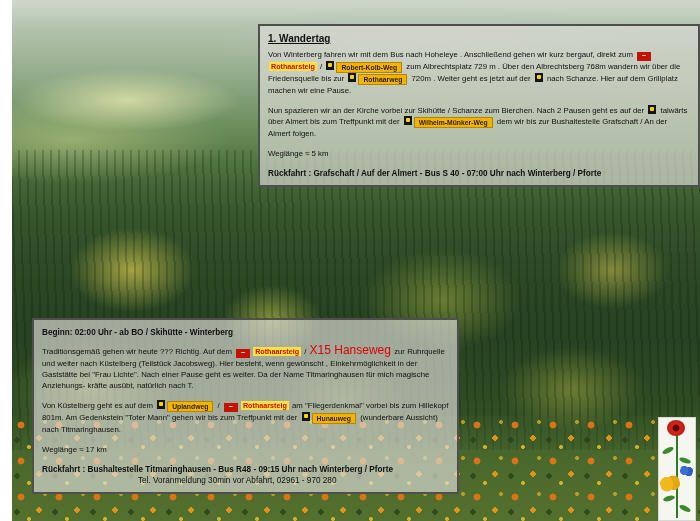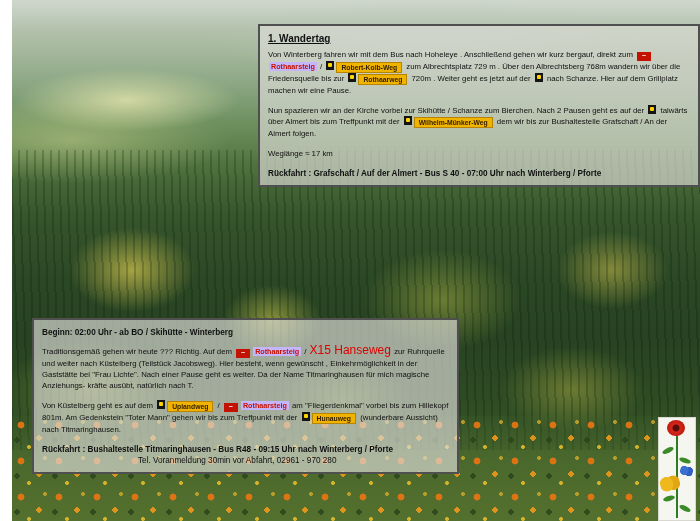--- a/index.html
+++ b/index.html
@@ -78,45 +78,46 @@
   .marker{display:inline-block;width:8px;height:9px;background:#141414;
     vertical-align:-1px;margin:0 2px;position:relative;}
   .marker::after{content:"";position:absolute;left:2px;top:2px;width:4px;height:4px;
     background:#ffd400;border-radius:1px;}
   .badge{display:inline-block;background:#f0b400;color:#301c00;font-weight:bold;
     font-size:6.8px;line-height:9px;padding:0 4px;vertical-align:-1px;
     border:1px solid #b88400;margin:0 2px 0 0;}
   .rs-logo{display:inline-block;width:14px;height:9px;background:#c41200;color:#fff;
     font-weight:bold;font-size:7px;line-height:8px;text-align:center;
     vertical-align:-1px;margin:0 2px;}
-  .rs-text{background:#c4b5fd;color:#c41200;font-weight:bold;font-size:7.2px;
+  .rs-text{background:#fde047;color:#c41200;font-weight:bold;font-size:7.2px;
     padding:0 2px;margin:0 1px;}
   .red-route{color:#dd0000;font-weight:normal;font-size:12px;margin:0 1px;}
 </style>
 </head>
 <body>
 
 <div id="stage">
   <div class="bg-base"></div>
   <div class="bg-hills"></div>
   <div class="bg-forest"></div>
   <div class="bg-meadow"></div>
 
   <div class="panel day1">
     <div class="title">1.  Wandertag</div>
     <p>Von Winterberg fahren wir mit dem Bus nach Hoheleye .  Anschließend gehen wir kurz bergauf, direkt zum <span class="rs-logo">~</span><span class="rs-text">Rothaarsteig</span> / <span class="marker"></span><span class="badge">Robert-Kolb-Weg</span> zum  Albrechtsplatz 729 m .  Über den Albrechtsberg 768m   wandern wir über die Friedensquelle bis zur <span class="marker"></span><span class="badge">Rothaarweg</span> 720m . Weiter geht es jetzt auf der <span class="marker"></span> nach Schanze. Hier auf dem Grillplatz machen wir eine Pause.</p>
     <p>Nun spazieren wir an der Kirche vorbei zur Skihütte / Schanze zum Bierchen. Nach 2 Pausen geht es auf der <span class="marker"></span> talwärts über Almert bis zum Treffpunkt mit der <span class="marker"></span><span class="badge">Wilhelm-Münker-Weg</span>  dem  wir bis zur Bushaltestelle Grafschaft / An der Almert folgen.</p>
-    <div class="distance">Weglänge  ≈ 17 km</div>
+    <div class="distance">Weglänge  ≈ 5 km</div>
     <div class="bold-line return">Rückfahrt :   Grafschaft / Auf der Almert   -   Bus S 40    -    07:00 Uhr   nach Winterberg / Pforte</div>
   </div>
 
   <div class="panel day2">
     <div class="bold-line">Beginn:  02:00 Uhr   -   ab BO / Skihütte - Winterberg</div>
     <p>Traditionsgemäß gehen wir heute ??? Richtig. Auf dem <span class="rs-logo">~</span><span class="rs-text">Rothaarsteig</span> / <span class="red-route">X15 Hanseweg</span> zur  Ruhrquelle  und  weiter nach Küstelberg (Teilstück Jacobsweg). Hier besteht, wenn gewünscht , Einkehrmöglichkeit in der Gaststätte bei "Frau Lichte". Nach einer Pause geht es weiter. Da der Name Titmaringhausen für mich magische Anziehungs- kräfte ausübt, natürlich nach T.</p>
     <p>Von Küstelberg geht es auf dem <span class="marker"></span><span class="badge">Uplandweg</span> / <span class="rs-logo">~</span><span class="rs-text">Rothaarsteig</span> am "Fliegerdenkmal" vorbei bis zum Hillekopf 801m.  Am Gedenkstein "Toter Mann" gehen wir bis zum Treffpunkt mit der <span class="marker"></span><span class="badge">Hunauweg</span> (wunderbare Aussicht) nach Titmaringhausen.</p>
+    <div class="distance">Weglänge  ≈ 17 km</div>
     <div class="bold-line return">Rückfahrt :  Bushaltestelle Titmaringhausen   -   Bus R48   -   09:15 Uhr  nach Winterberg / Pforte</div>
     <div class="return-indent">Tel. Voranmeldung 30min vor Abfahrt,  02961 - 970 280</div>
   </div>
 
   <div class="clipart">
     <div class="stem"></div>
     <div class="poppy"></div>
     <div class="leaf l1"></div>
     <div class="leaf l2"></div>
     <div class="butterfly blue"></div>

